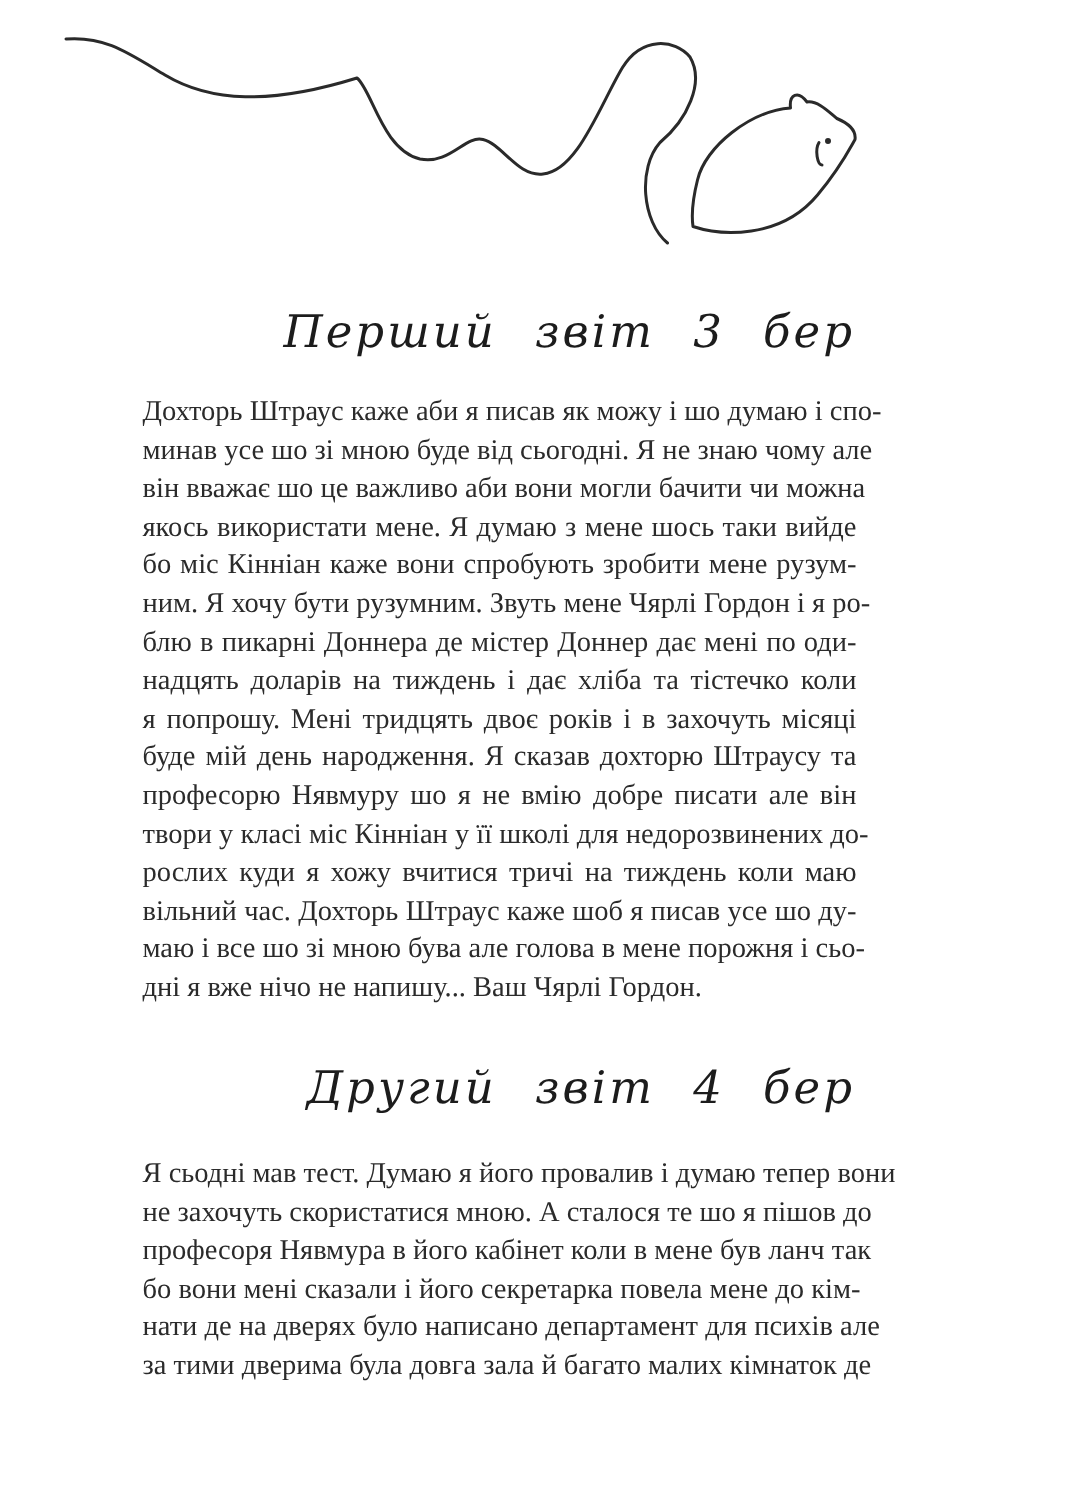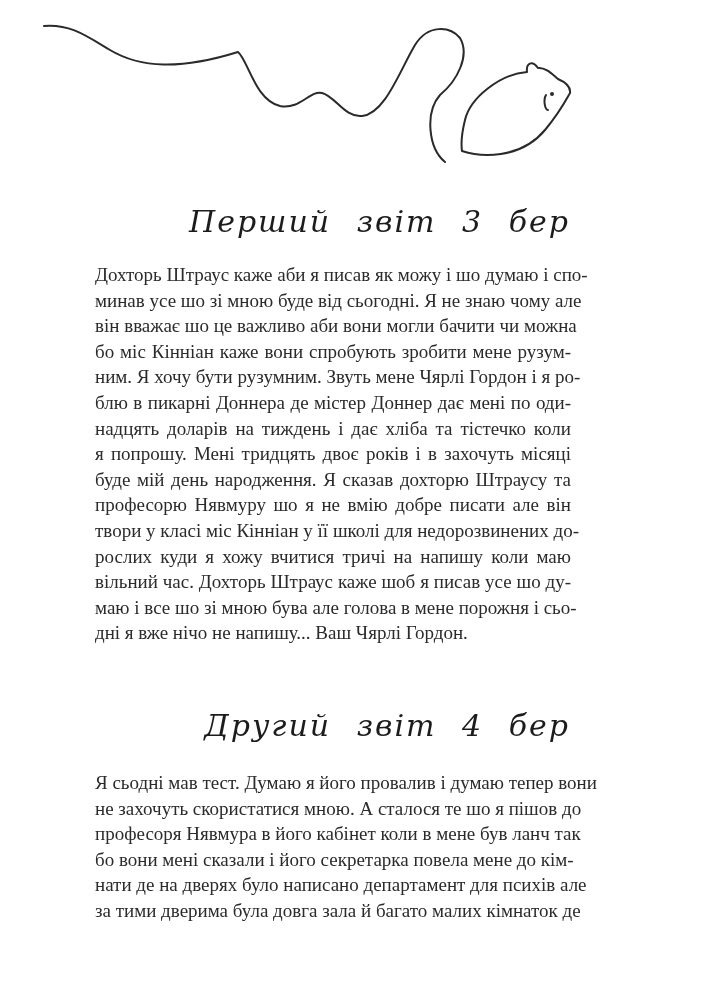--- a/index.html
+++ b/index.html
@@ -79,29 +79,30 @@
     <circle cx="552" cy="94" r="1" fill="#2a2a2a"></circle>
   </g>
 </svg>
 
 <div class="heading heading-1">Перший звіт 3 бер</div>
 
 <div class="paragraph paragraph-1">
   <span class="line">Дохторь Штраус каже аби я писав як можу і шо думаю і спо-</span>
   <span class="line">минав усе шо зі мною буде від сьогодні. Я не знаю чому але</span>
   <span class="line">він вважає шо це важливо аби вони могли бачити чи можна</span>
+  <span class="line">якось використати мене. Я думаю з мене шось таки вийде</span>
   <span class="line">бо міс Кінніан каже вони спробують зробити мене рузум-</span>
   <span class="line">ним. Я хочу бути рузумним. Звуть мене Чярлі Гордон і я ро-</span>
   <span class="line">блю в пикарні Доннера де містер Доннер дає мені по оди-</span>
   <span class="line">надцять доларів на тиждень і дає хліба та тістечко коли</span>
   <span class="line">я попрошу. Мені тридцять двоє років і в захочуть місяці</span>
   <span class="line">буде мій день народження. Я сказав дохторю Штраусу та</span>
   <span class="line">професорю Нявмуру шо я не вмію добре писати але він</span>
   <span class="line">твори у класі міс Кінніан у її школі для недорозвинених до-</span>
-  <span class="line">рослих куди я хожу вчитися тричі на напишу коли маю</span>
+  <span class="line">рослих куди я хожу вчитися тричі на тиждень коли маю</span>
   <span class="line">вільний час. Дохторь Штраус каже шоб я писав усе шо ду-</span>
   <span class="line">маю і все шо зі мною бува але голова в мене порожня і сьо-</span>
   <span class="line last">дні я вже нічо не напишу... Ваш Чярлі Гордон.</span>
 </div>
 
 <div class="heading heading-2">Другий звіт 4 бер</div>
 
 <div class="paragraph paragraph-2">
   <span class="line">Я сьодні мав тест. Думаю я його провалив і думаю тепер вони</span>
   <span class="line">не захочуть скористатися мною. А сталося те шо я пішов до</span>

